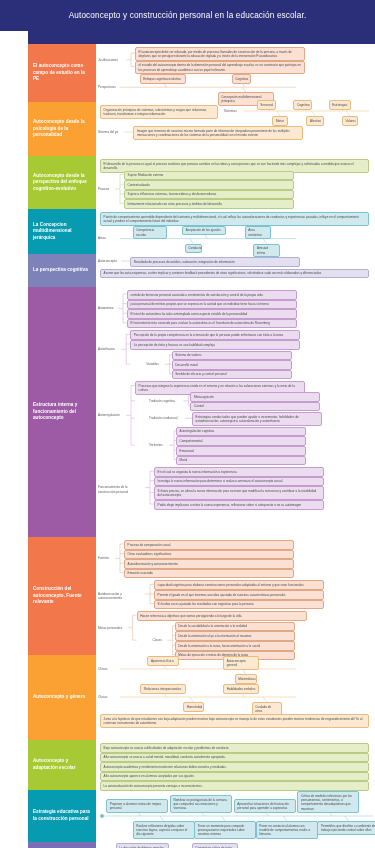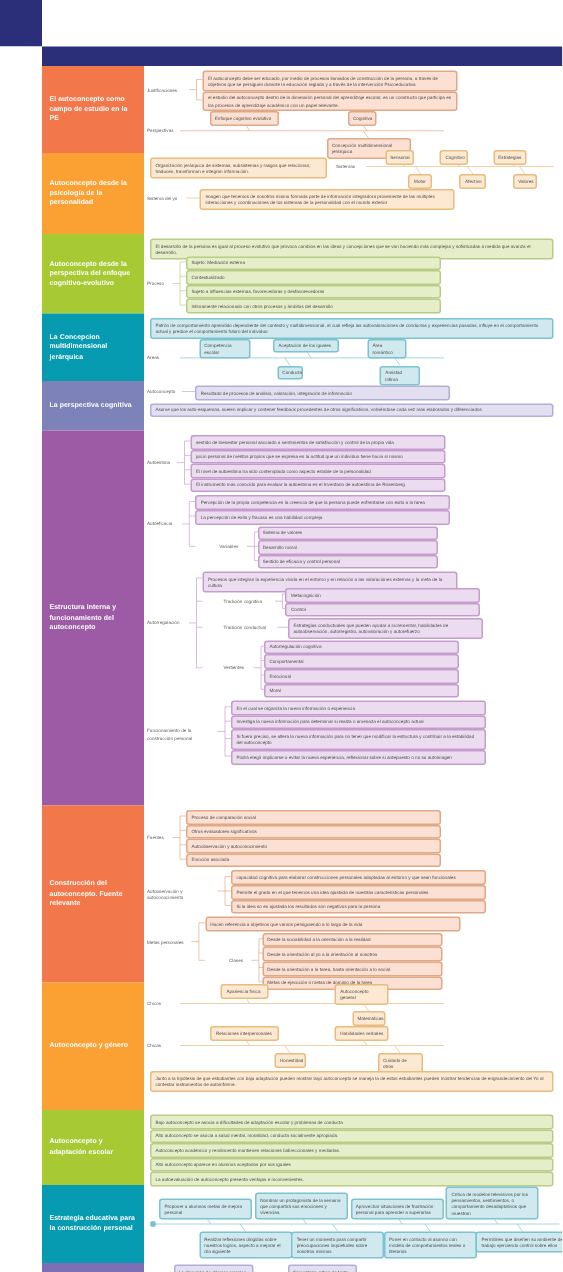--- a/index.html
+++ b/index.html
@@ -112,20 +112,23 @@
     letter-spacing: .3px;
   }
   .footer .xm { color: #8e8e99; font-weight: 700; }
 </style>
 </head>
 <body>
 
 <div id="page">
 
   <div class="top-blue-left"></div>
+  <div class="titlebar">
+    <div class="title">Autoconcepto y construcción personal en la educación escolar.</div>
+  </div>
   <div class="titlebar-strip2"></div>
   <div class="titlebar-strip"></div>
 
   <div class="sheet" id="sheet">
       <div class="cat" style="top: 0px; height: 58px; background: rgb(242, 120, 75);">
         <div class="cat-label">El autoconcepto como campo de estudio en la PE</div>
       </div>
       <div class="band" style="top: 0px; height: 58px;">
         <div class="node" style="left: 39px; top: 3px; width: 170px; background: rgb(251, 224, 211); border: 0.4px solid rgb(224, 168, 133);">El autoconcepto debe ser educado, por medio de procesos llamados de construcción de la persona, a través de objetivos que se persiguen durante la educación reglada y a través de la intervención Psicoeducativa</div>
         <div class="node" style="left: 39px; top: 16.6px; width: 170px; background: rgb(251, 224, 211); border: 0.4px solid rgb(224, 168, 133);">el estudio del autoconcepto dentro de la dimensión personal del aprendizaje escolar, es un constructo que participa en los procesos de aprendizaje académico con un papel relevante.</div>

